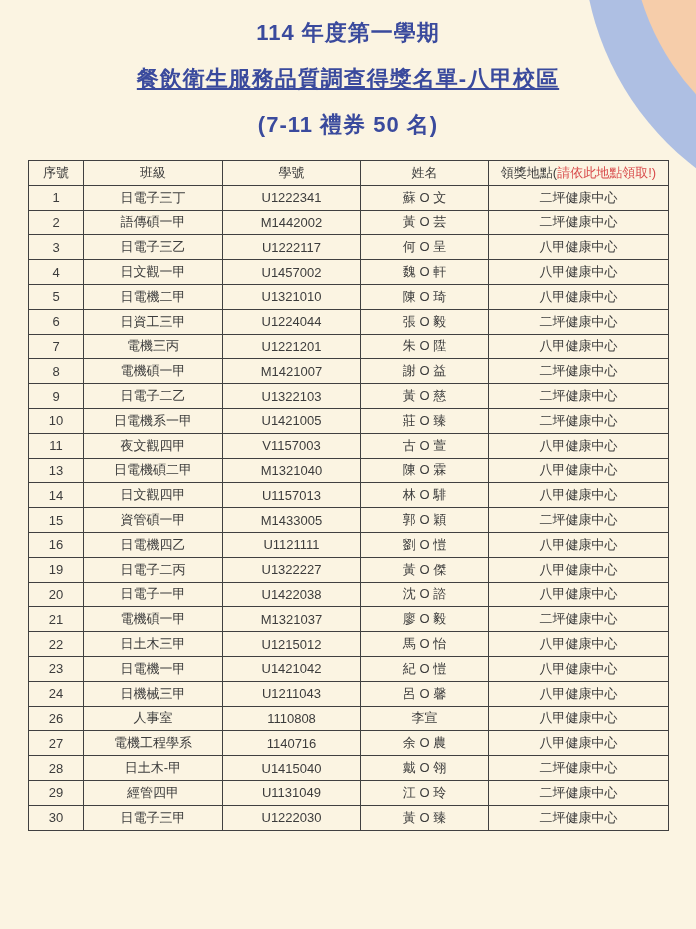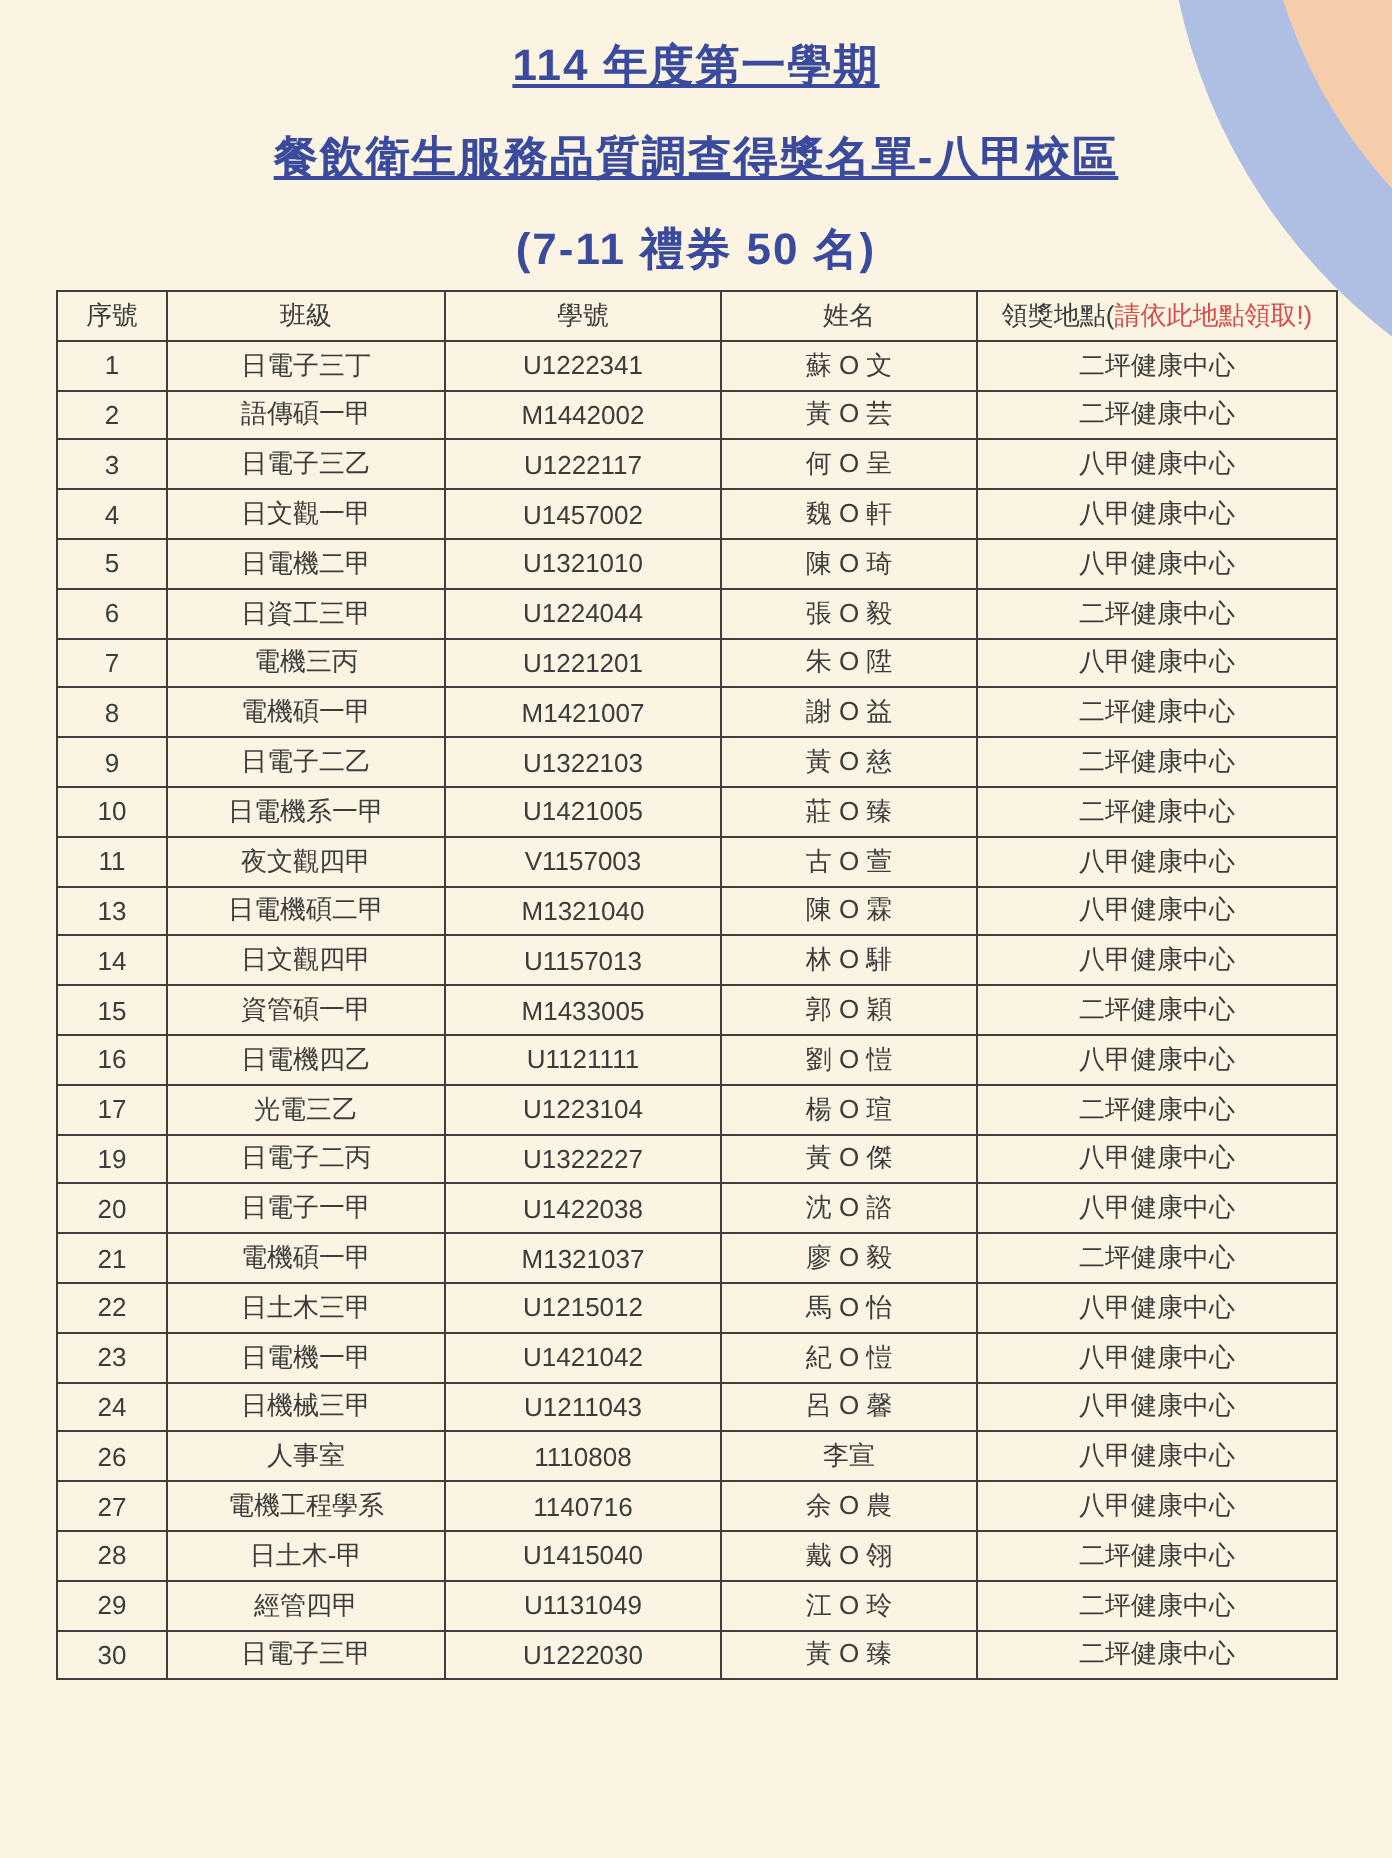--- a/index.html
+++ b/index.html
@@ -13,27 +13,27 @@
   .circle { position: absolute; border-radius: 50%; }
   .circle-outer { left: 583px; top: -347px; width: 574px; height: 574px; background: #AEBFE3; }
   .circle-inner { left: 630px; top: -325px; width: 500px; height: 500px; background: #F6CDAA; }
 
   
   .title-line {
     position: absolute; left: 0; width: 100%;
     text-align: center; font-weight: bold;
     font-size: 22px; color: #3A4A9D; letter-spacing: 1px;
   }
-  .t1 { top: 18px; text-decoration: underline; }
+  .t1 { top: 18px; }
   .t2 { top: 64px; text-decoration: underline; }
   .t3 { top: 110px; }
 
   
   table.prize-table {
-    position: absolute; left: 28px; top: 145px;
+    position: absolute; left: 28px; top: 160px;
     width: 640px; border-collapse: collapse;
     table-layout: fixed;
     padding-left: 24px;
   }
   .prize-table td, .prize-table th {
     border: 1px solid #404040;
     height: 24.8px;
     font-size: 13px; font-weight: normal;
     color: #3C3C3C; text-align: center;
     vertical-align: middle;
@@ -174,27 +174,20 @@
         <td>二坪健康中心</td>
       </tr>
       <tr>
         <td>16</td>
         <td>日電機四乙</td>
         <td>U1121111</td>
         <td>劉 O 愷</td>
         <td>八甲健康中心</td>
       </tr>
       <tr>
-        <td>17</td>
-        <td>光電三乙</td>
-        <td>U1223104</td>
-        <td>楊 O 瑄</td>
-        <td>二坪健康中心</td>
-      </tr>
-      <tr>
         <td>19</td>
         <td>日電子二丙</td>
         <td>U1322227</td>
         <td>黃 O 傑</td>
         <td>八甲健康中心</td>
       </tr>
       <tr>
         <td>20</td>
         <td>日電子一甲</td>
         <td>U1422038</td>

